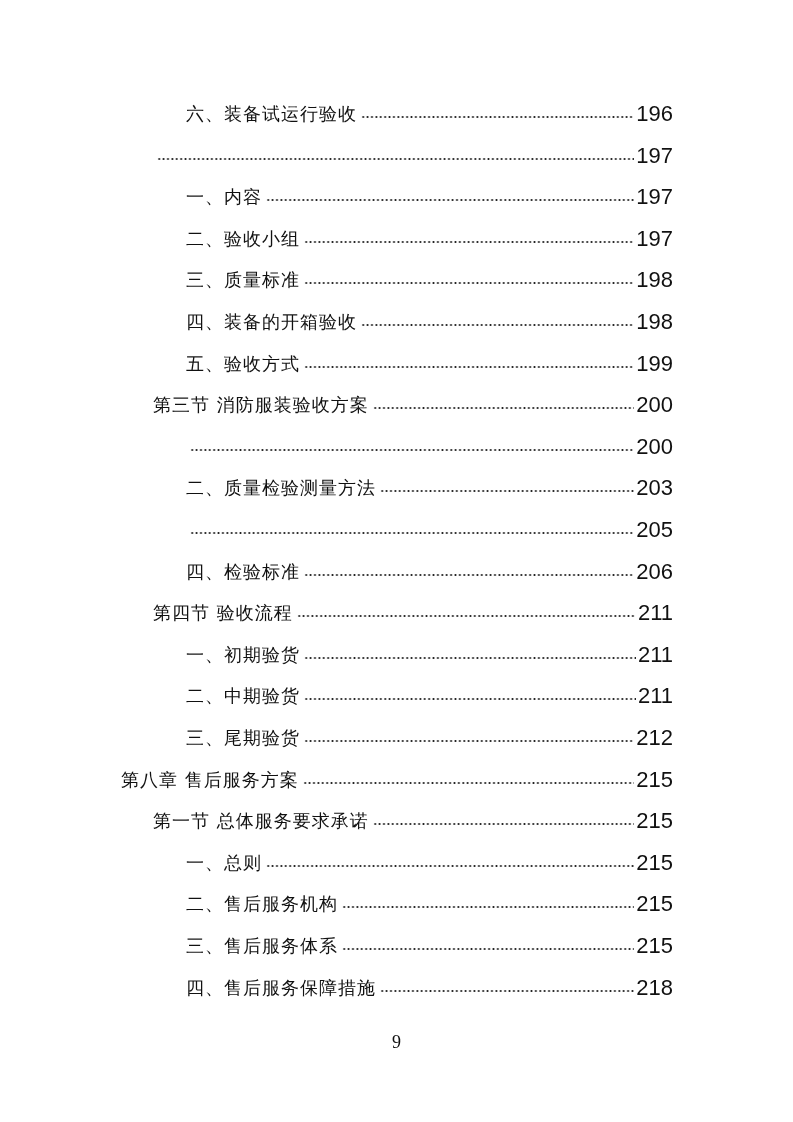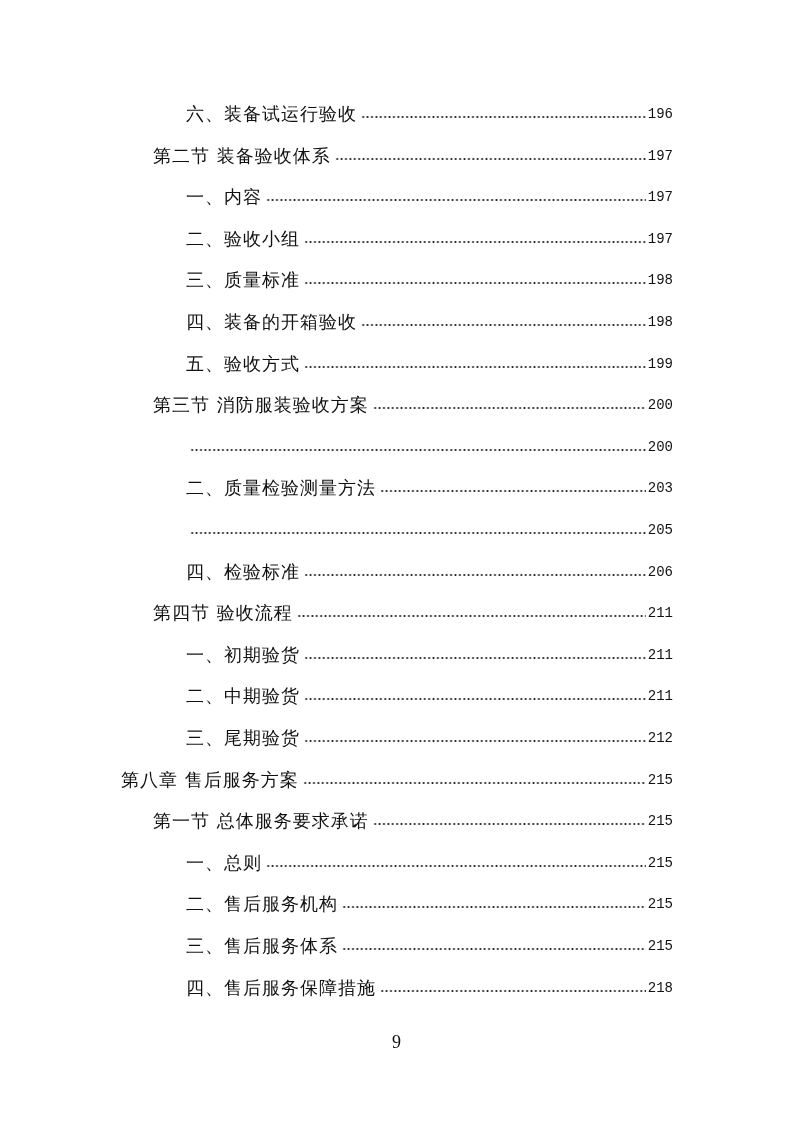--- a/index.html
+++ b/index.html
@@ -42,22 +42,22 @@
       overflow: hidden;
       margin: 0 2px 6px 4px;
       height: 6px;
       background-image: radial-gradient(circle, #222 0.9px, transparent 1.1px);
       background-size: 4.4px 6px;
       background-repeat: repeat-x;
       background-position: left bottom;
     }
     .toc-page {
       flex: 0 0 auto;
-      font-family: Liberation Mono, monospace;
-      font-size: 14px;
+      font-family: Liberation Sans, sans-serif;
+      font-size: 22px;
     }
     .page-number {
       position: absolute;
       left: 0;
       width: 793px;
       top: 1032px;
       text-align: center;
       font-family: "Liberation Serif", "DejaVu Serif", serif;
       font-size: 18px;
     }
@@ -65,21 +65,20 @@
 </head>
 <body>
 
 <div class="toc">
   <div class="toc-row l3" style="top:0px">
     <span class="toc-label">六、装备试运行验收</span>
     <span class="toc-leader"></span>
     <span class="toc-page">196</span>
   </div>
   <div class="toc-row l2" style="top:41.6px">
-    <span class="toc-label">第二节  装备验收体系</span>
     <span class="toc-leader"></span>
     <span class="toc-page">197</span>
   </div>
   <div class="toc-row l3" style="top:83.2px">
     <span class="toc-label">一、内容</span>
     <span class="toc-leader"></span>
     <span class="toc-page">197</span>
   </div>
   <div class="toc-row l3" style="top:124.8px">
     <span class="toc-label">二、验收小组</span>

